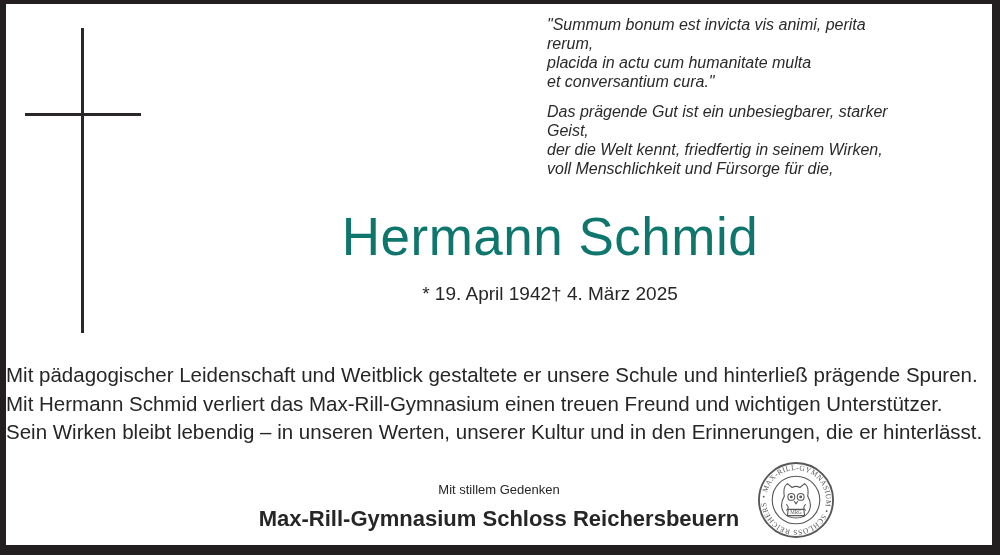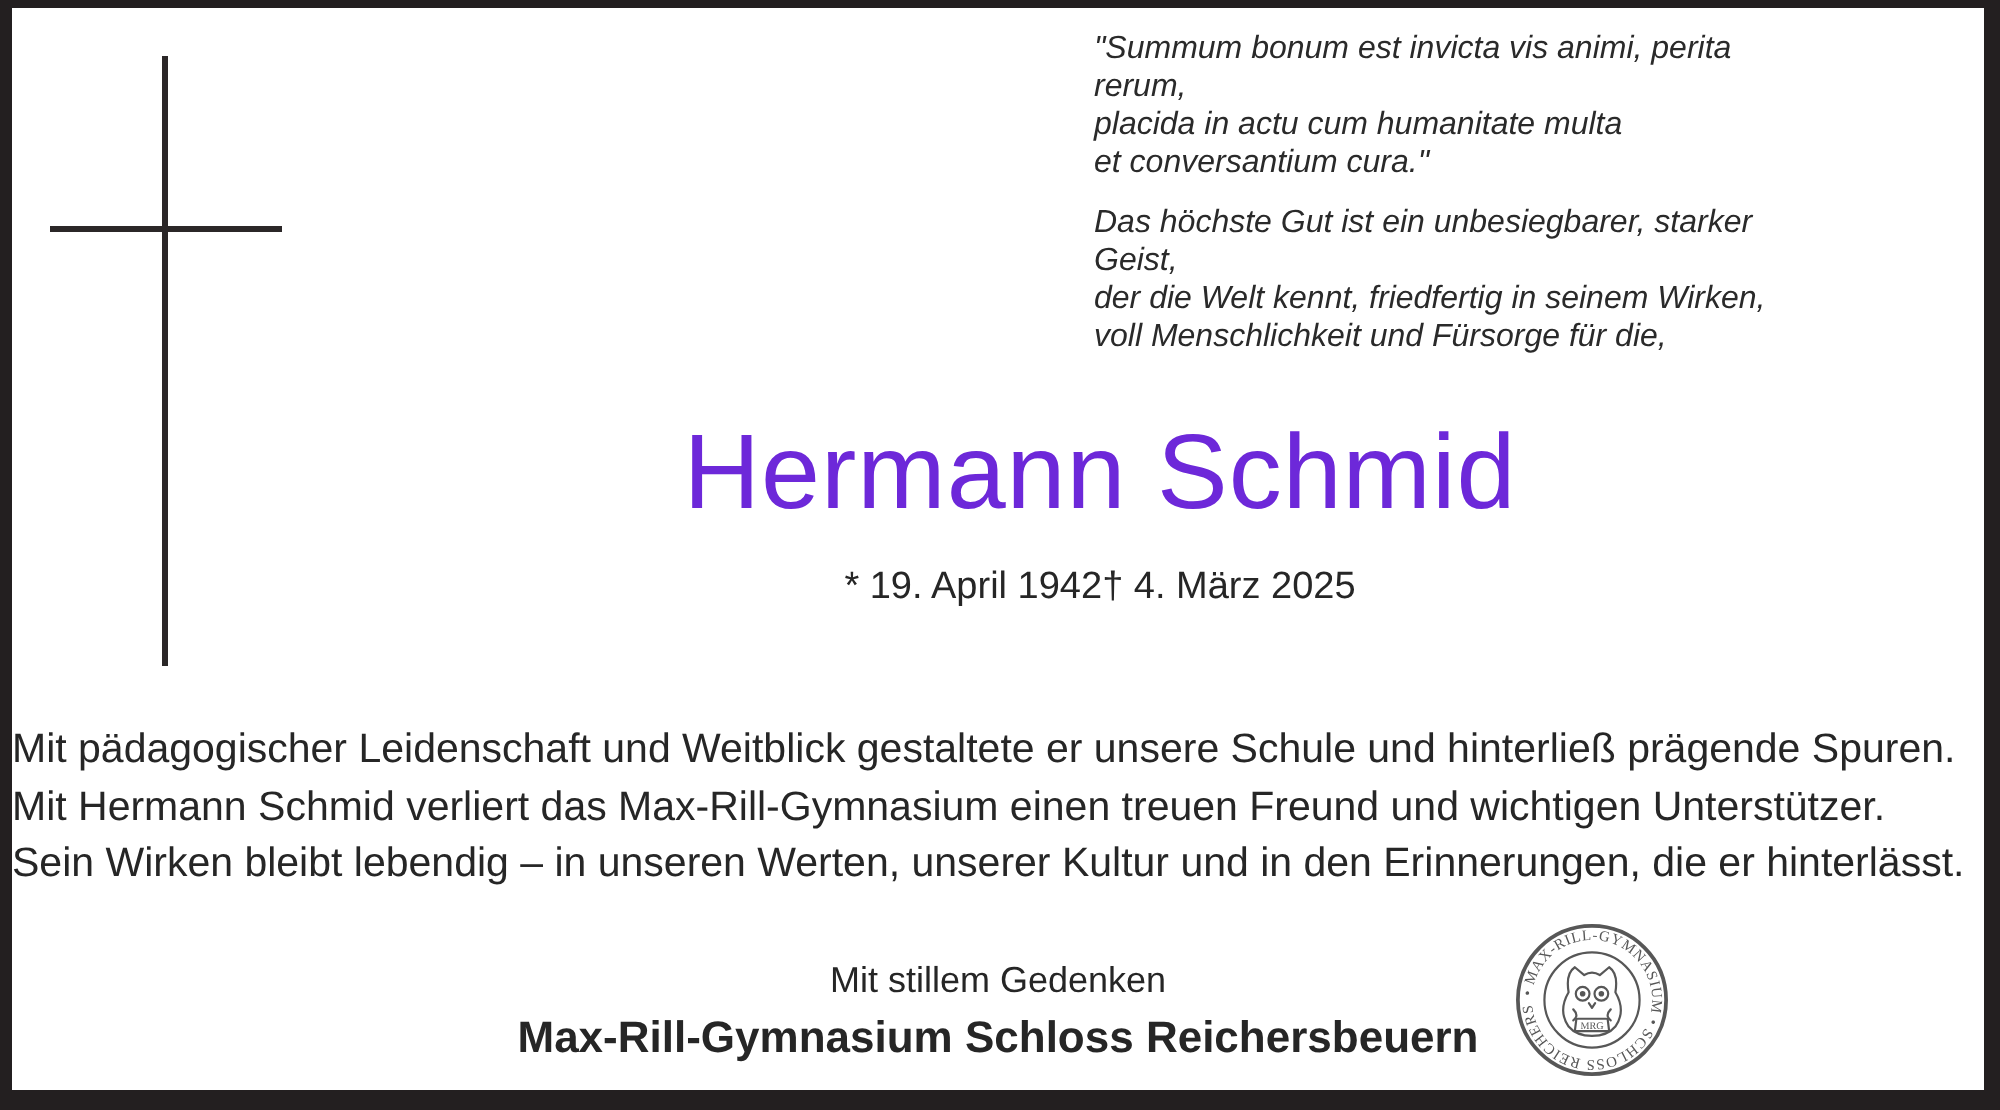--- a/index.html
+++ b/index.html
@@ -36,41 +36,41 @@
   .quote-attrib{font-size:14px;white-space:nowrap;}
 
   
   .upper{
     position:absolute;left:112px;top:177px;width:876px;
     text-align:center;
   }
   .intro{font-size:20px;line-height:26px;}
   .name{
     margin-top:31px;
-    font-size:53px;line-height:58px;font-weight:400;color:#6d28d9;
+    font-size:53px;line-height:58px;font-weight:400;color:#0f766e;
     letter-spacing:0.5px;
   }
   .dates{
     margin-top:16px;
     font-size:19px;line-height:24px;
     display:flex;justify-content:center;
   }
 
   
   .body-text{
     position:absolute;left:6px;top:361px;width:986px;
     font-size:20.5px;line-height:28.5px;
   }
 
   
   .closing{
     position:absolute;left:6px;top:478px;width:986px;
     text-align:center;
   }
-  .closing-line1{font-size:18px;line-height:24px;}
+  .closing-line1{font-size:13px;line-height:24px;}
   .closing-line2{font-size:22px;line-height:26px;font-weight:700;margin-top:4px;}
 
   
   .seal{position:absolute;left:757px;top:461px;width:78px;height:78px;}
   .seal svg{width:100%;height:100%;}
   .seal .ring-text{
     font-family:"Liberation Serif","DejaVu Serif",serif;
     font-size:9.6px;letter-spacing:0.55px;fill:var(--seal);
   }
   .seal .mono-text{
@@ -93,21 +93,21 @@
     <div class="cross-h"></div>
   </div>
 
   <div class="quote">
     <div class="stanza1">
       <div>"Summum bonum est invicta vis animi, perita rerum,</div>
       <div>placida in actu cum humanitate multa</div>
       <div>et conversantium cura."</div>
     </div>
     <div class="stanza2">
-      <div>Das höchste Gut ist ein unbesiegbarer, starker Geist,</div>
+      <div>Das prägende Gut ist ein unbesiegbarer, starker Geist,</div>
       <div>der die Welt kennt, friedfertig in seinem Wirken,</div>
       <div>voll Menschlichkeit und Fürsorge für die,</div>
     </div>
   </div>
 
   <div class="upper">
     <div class="name">Hermann Schmid</div>
     <div class="dates">
       <span>* 19. April 1942</span>
       <span>† 4. März 2025</span>

